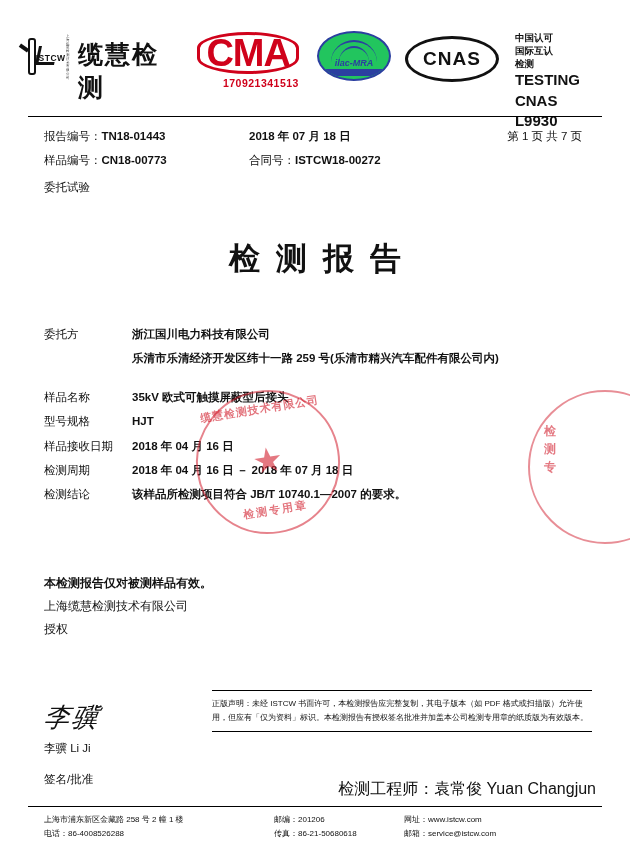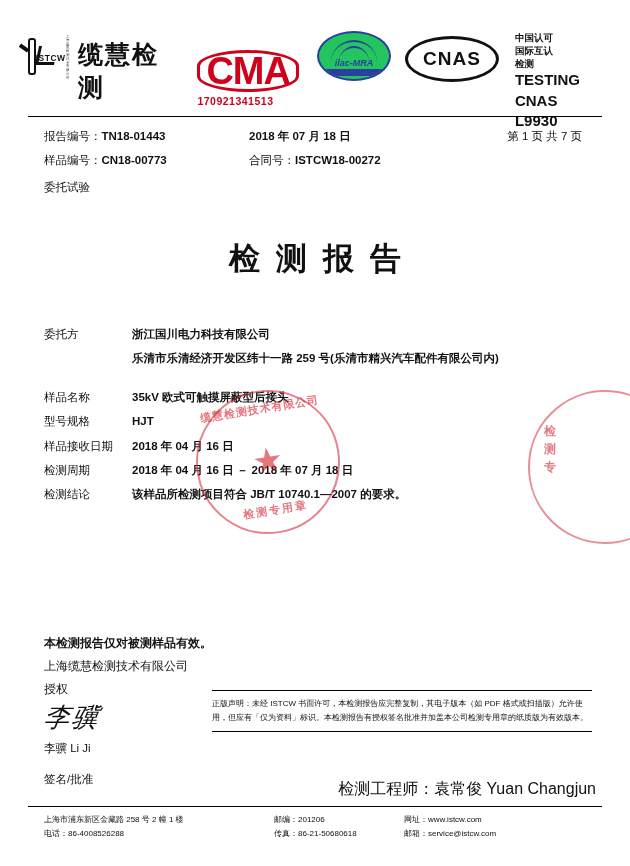--- a/index.html
+++ b/index.html
@@ -79,22 +79,22 @@
   .company-cn {
     font-size: 25px;
     font-weight: bold;
     letter-spacing: 2px;
     margin-left: 8px;
     margin-top: 8px;
     color: #111;
   }
   .cma-block {
     margin-left: 14px;
-    margin-top: 20px;
-    text-align: left;
+    margin-top: 2px;
+    text-align: right;
     color: #d0021b;
   }
   .cma-logo {
     font-size: 38px;
     font-weight: bold;
     line-height: 0.95;
     letter-spacing: -1px;
     color: #d0021b;
     border: 3px solid #d0021b;
     border-radius: 50% / 38%;
@@ -317,21 +317,21 @@
     font-size: 12px;
     font-weight: bold;
     line-height: 1.5;
     color: rgba(210,30,45,0.6);
   }
 
   
   .validity {
     position: absolute;
     left: 44px;
-    top: 632px;
+    top: 572px;
     font-size: 12px;
     line-height: 1.9;
   }
   .validity .vbold { font-weight: bold; }
 
   .disclaimer {
     position: absolute;
     left: 212px;
     top: 690px;
     width: 380px;

